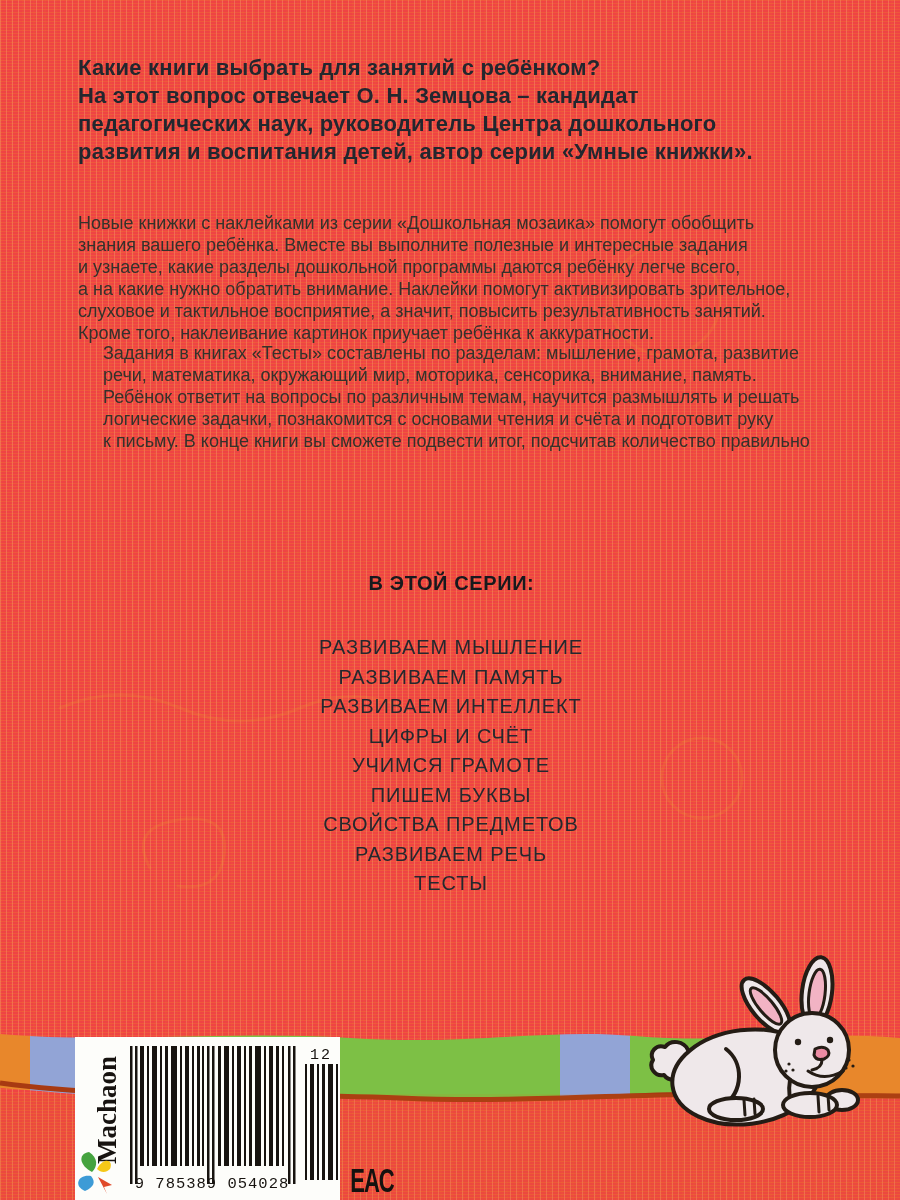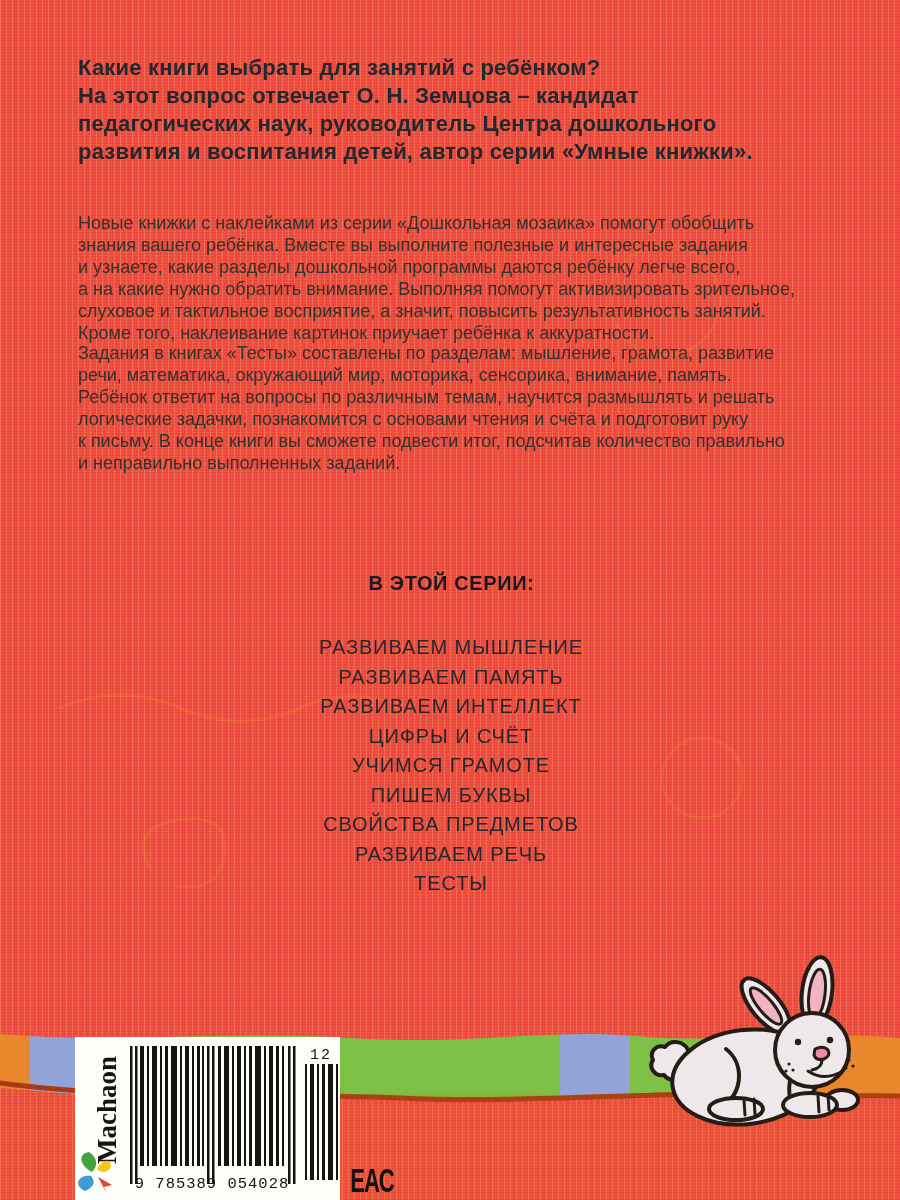--- a/index.html
+++ b/index.html
@@ -13,21 +13,21 @@
     background:
       repeating-linear-gradient(180deg, rgba(240,164,28,.20) 0 1px, rgba(255,255,255,0) 1px 3px),
       repeating-linear-gradient(90deg, rgba(255,246,160,.20) 0 1px, rgba(255,255,255,0) 1px 6px),
       repeating-linear-gradient(90deg, rgba(236,150,40,.06) 0 2px, rgba(255,255,255,0) 2px 11px);
   }
   .doodles{position:absolute;inset:0;pointer-events:none;}
   .textblock{position:absolute;left:78px;white-space:nowrap;}
   .intro{top:54px;font-size:22px;font-weight:bold;line-height:28px;color:#23272e;letter-spacing:.2px;}
   .para{font-size:18px;line-height:22px;color:#34322b;font-weight:400;}
   .p1{top:212px;}
-  .p2{top:342px;}
+  .p2{top:342px;margin-left:25px;}
   .note{top:492px;font-size:18px;line-height:28px;color:#34322b;font-style:italic;}
   .series-head{
     position:absolute;top:572px;left:0;width:900px;box-sizing:border-box;padding-left:3px;
     text-align:center;font-size:20px;font-weight:bold;color:#17191d;letter-spacing:.6px;
   }
   .series-list{
     position:absolute;top:633px;left:0;width:900px;box-sizing:border-box;padding-left:2px;
     text-align:center;font-size:20px;line-height:29.5px;color:#24282e;letter-spacing:.9px;
   }
   .bottom-art{position:absolute;left:0;top:950px;}
@@ -51,32 +51,31 @@
     <div>Какие книги выбрать для занятий с ребёнком?</div>
     <div>На этот вопрос отвечает О. Н. Земцова – кандидат</div>
     <div>педагогических наук, руководитель Центра дошкольного</div>
     <div>развития и воспитания детей, автор серии «Умные книжки».</div>
   </div>
 
   <div class="textblock para p1">
     <div>Новые книжки с наклейками из серии «Дошкольная мозаика» помогут обобщить</div>
     <div>знания вашего ребёнка. Вместе вы выполните полезные и интересные задания</div>
     <div>и узнаете, какие разделы дошкольной программы даются ребёнку легче всего,</div>
-    <div>а на какие нужно обратить внимание. Выполняя помогут активизировать зрительное,</div>
+    <div>а на какие нужно обратить внимание. Наклейки помогут активизировать зрительное,</div>
     <div>слуховое и тактильное восприятие, а значит, повысить результативность занятий.</div>
     <div>Кроме того, наклеивание картинок приучает ребёнка к аккуратности.</div>
   </div>
 
   <div class="textblock para p2">
     <div>Задания в книгах «Тесты» составлены по разделам: мышление, грамота, развитие</div>
     <div>речи, математика, окружающий мир, моторика, сенсорика, внимание, память.</div>
     <div>Ребёнок ответит на вопросы по различным темам, научится размышлять и решать</div>
     <div>логические задачки, познакомится с основами чтения и счёта и подготовит руку</div>
     <div>к письму. В конце книги вы сможете подвести итог, подсчитав количество правильно</div>
-    <div>и неправильно выполненных заданий.</div>
   </div>
 
 
   <div class="series-head">В ЭТОЙ СЕРИИ:</div>
   <div class="series-list">
     <div>РАЗВИВАЕМ МЫШЛЕНИЕ</div>
     <div>РАЗВИВАЕМ ПАМЯТЬ</div>
     <div>РАЗВИВАЕМ ИНТЕЛЛЕКТ</div>
     <div>ЦИФРЫ И СЧЁТ</div>
     <div>УЧИМСЯ ГРАМОТЕ</div>

